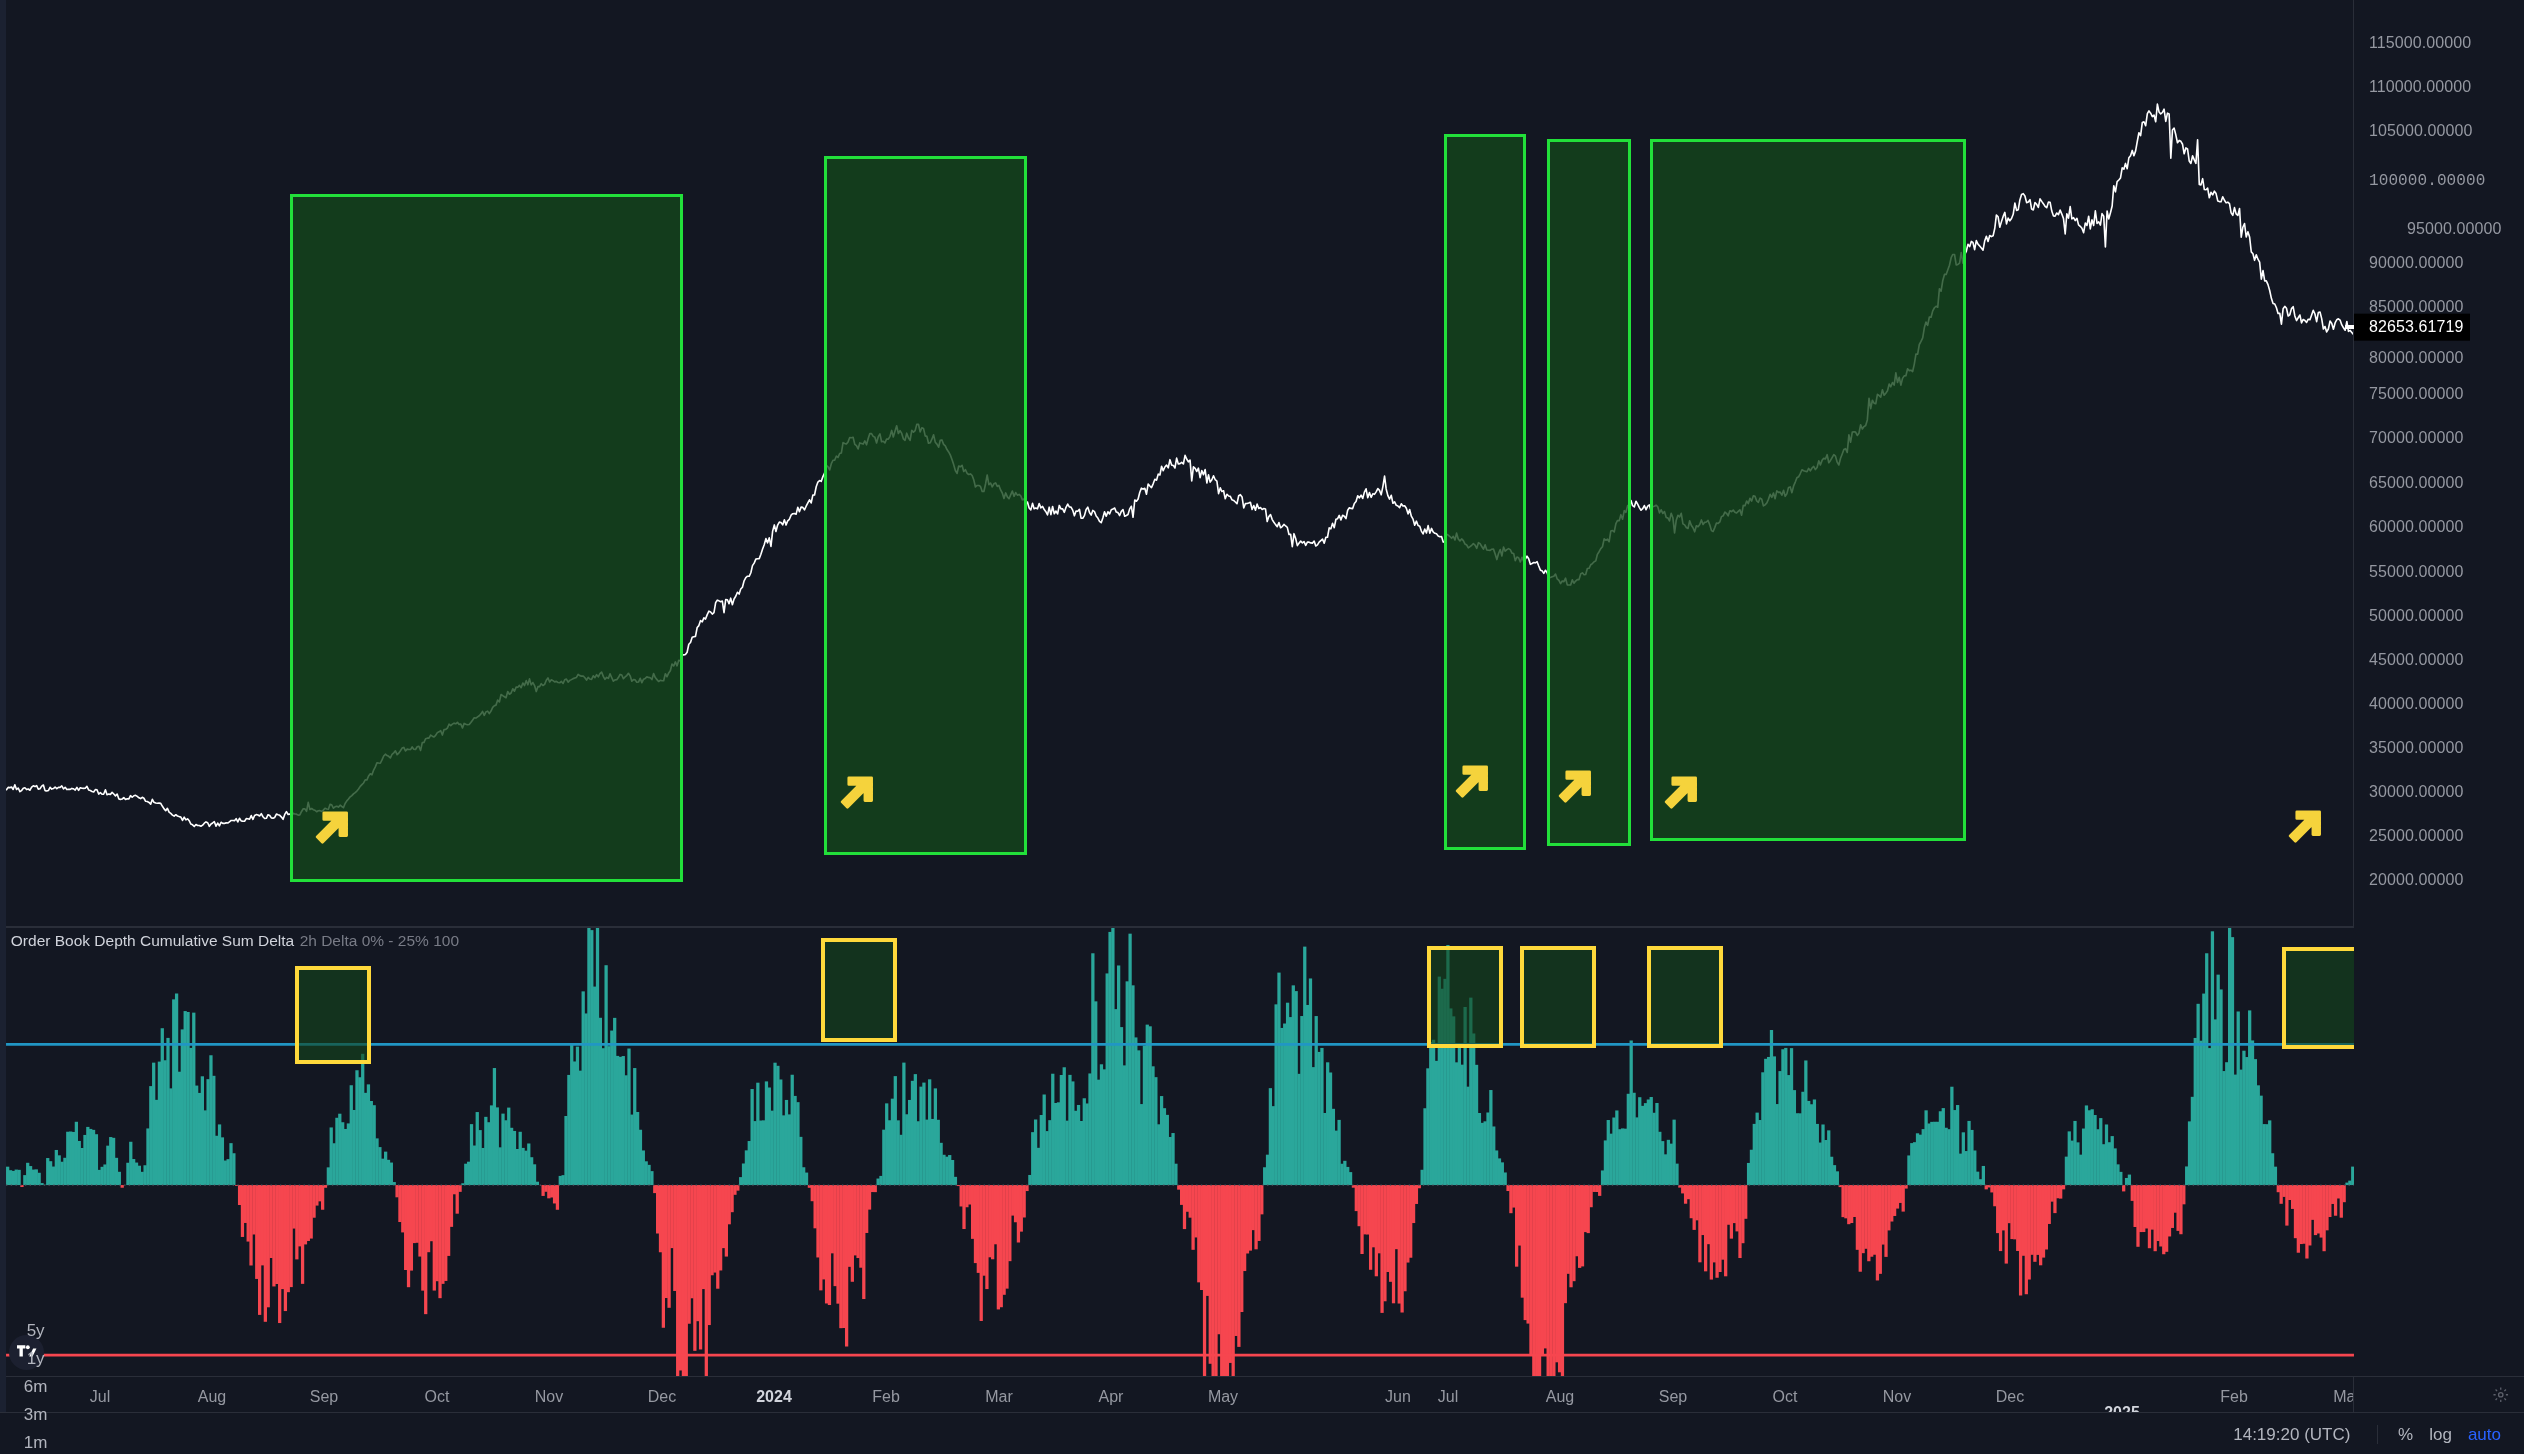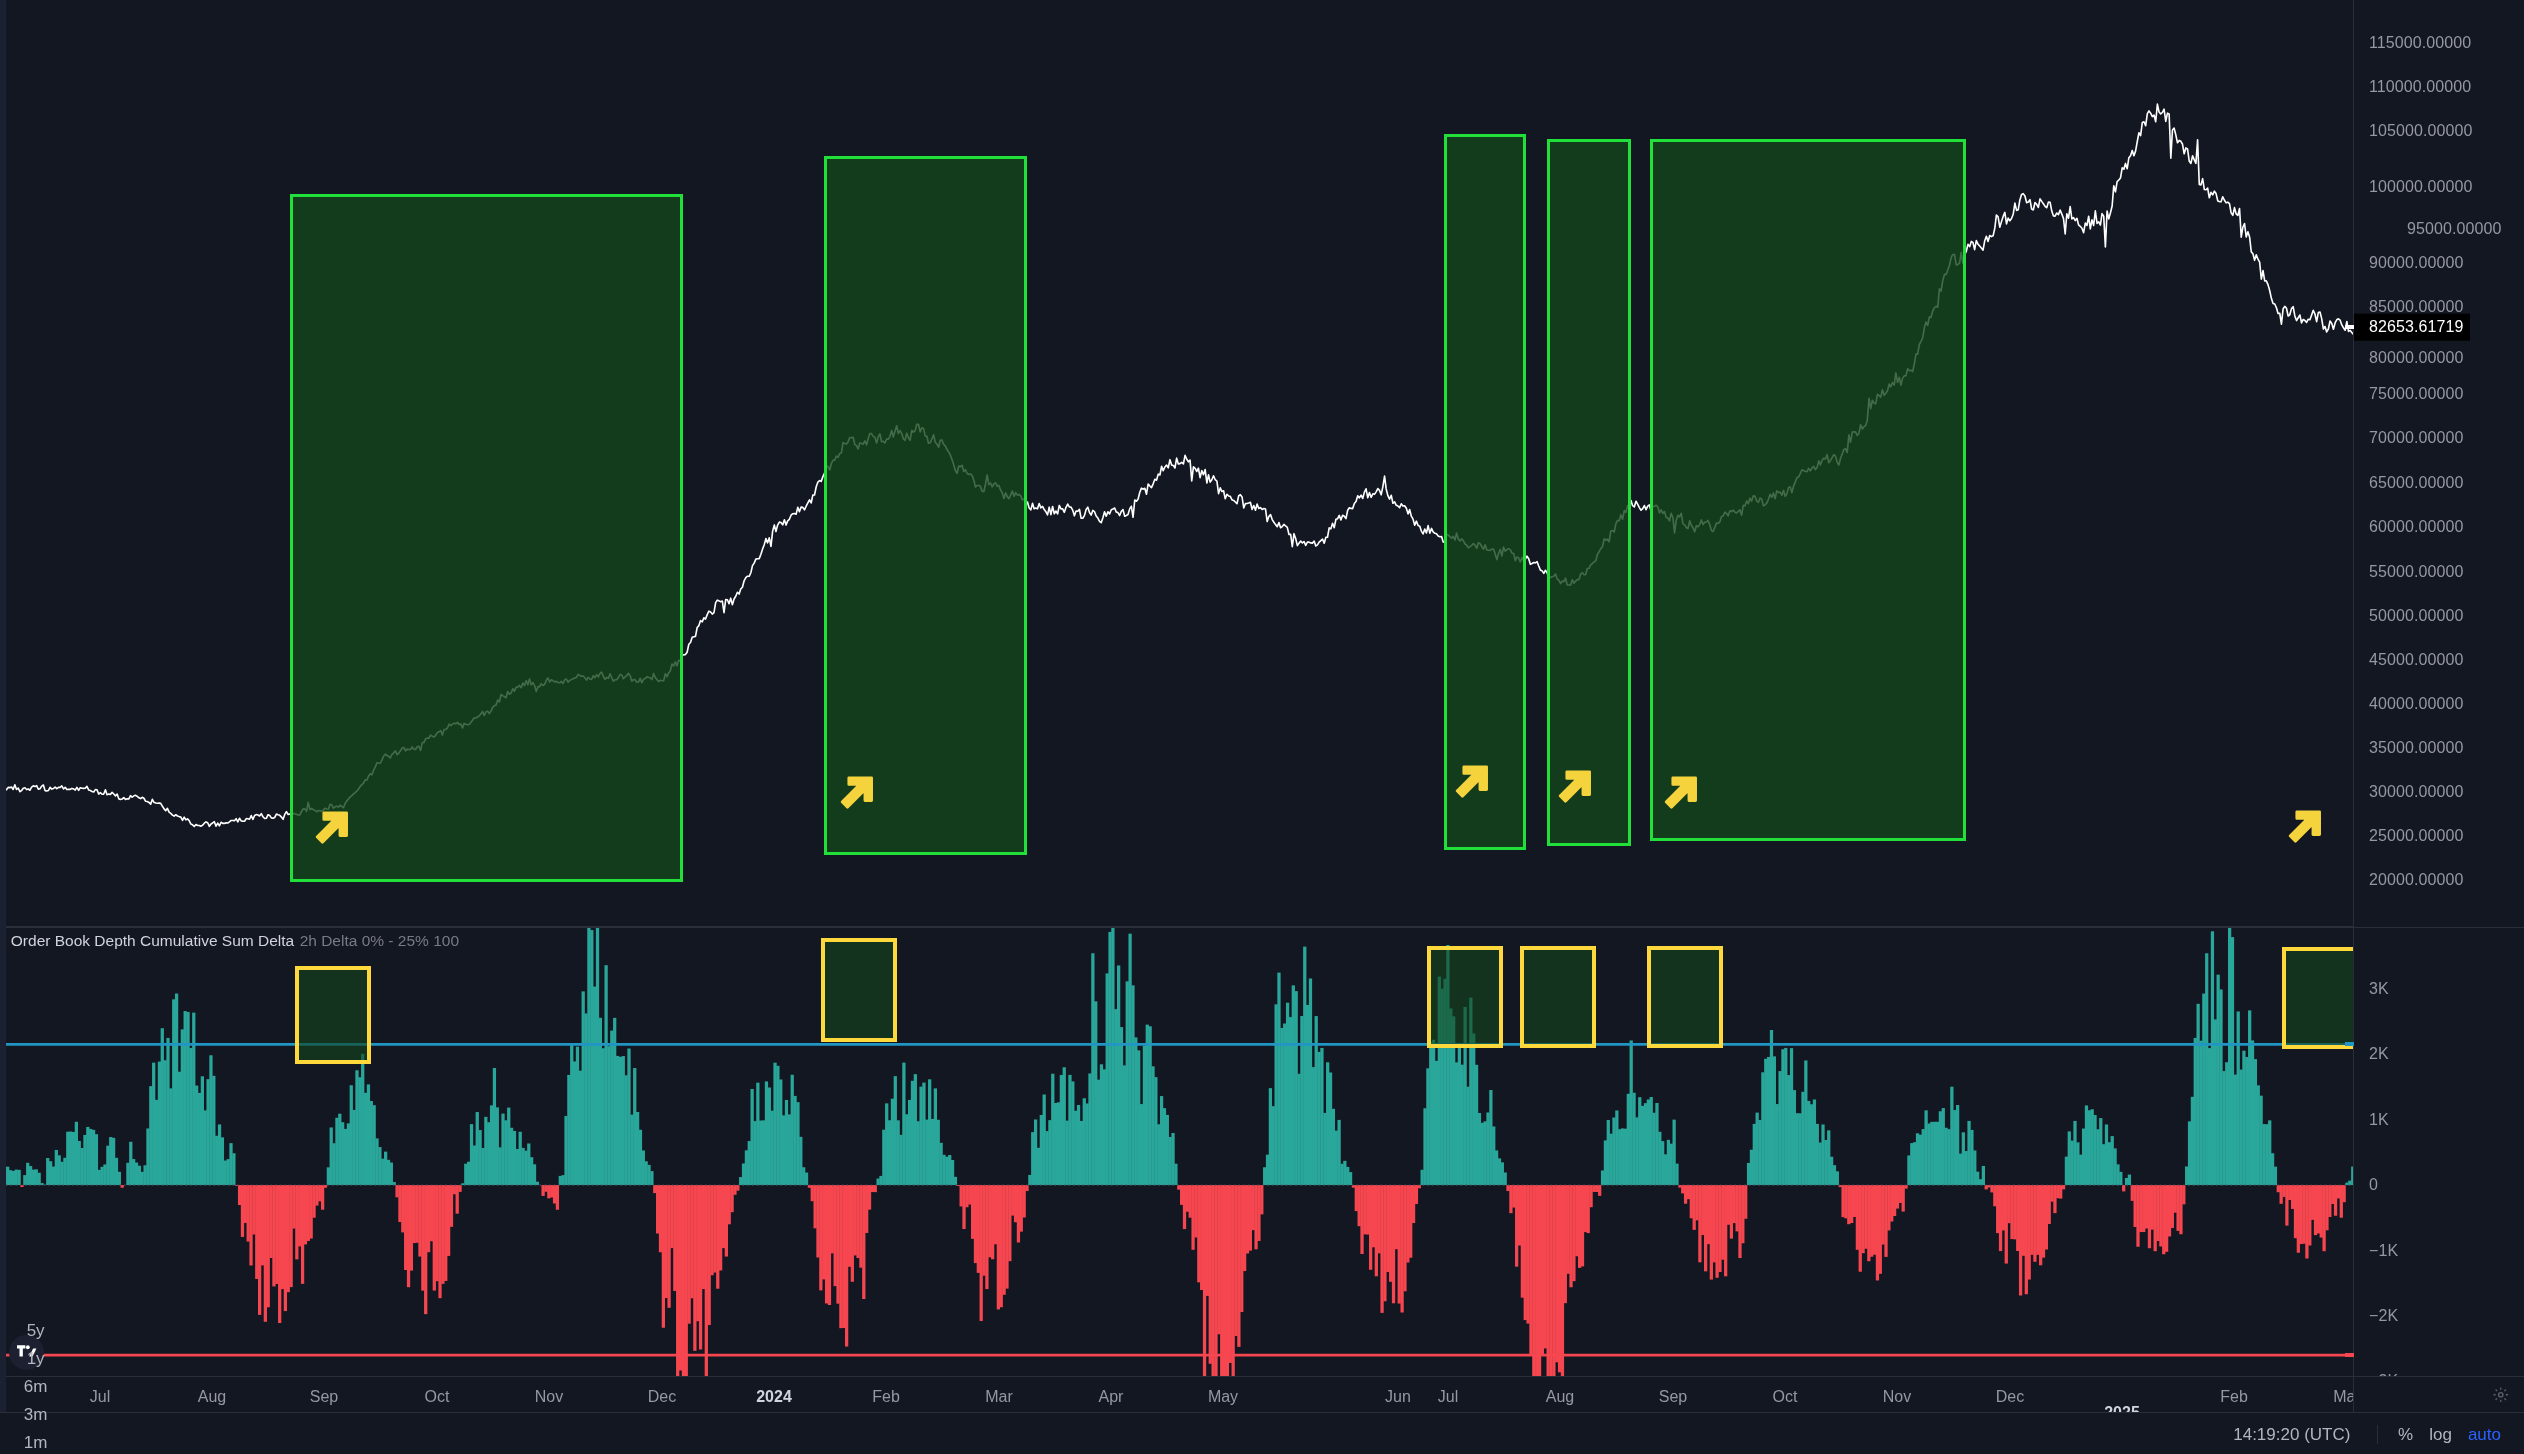--- a/index.html
+++ b/index.html
@@ -981,53 +981,41 @@
   </div>
 
   <div class="indi-title">
     <span class="nm">Order Book Depth Cumulative Sum Delta</span><span class="pr">2h Delta 0% - 25% 100</span>
   </div>
 
   <div class="scale" id="priceScale">
       <div class="tick" style="top: 43px;">115000.00000</div>
       <div class="tick" style="top: 87px;">110000.00000</div>
       <div class="tick" style="top: 131px;">105000.00000</div>
-      <div class="tick" style="top: 187px;">100000.00000</div>
+      <div class="tick" style="top: 181px; font-family: Liberation Mono, monospace;">100000.00000</div>
       <div class="tick" style="top: 229px; margin-left: 38px;">95000.00000</div>
       <div class="tick" style="top: 263px;">90000.00000</div>
       <div class="tick" style="top: 307px;">85000.00000</div>
       <div class="tick" style="top: 350px; margin-top: 8px;">80000.00000</div>
       <div class="tick" style="top: 394px;">75000.00000</div>
       <div class="tick" style="top: 438px;">70000.00000</div>
       <div class="tick" style="top: 483px;">65000.00000</div>
       <div class="tick" style="top: 527px;">60000.00000</div>
       <div class="tick" style="top: 572px;">55000.00000</div>
       <div class="tick" style="top: 616px;">50000.00000</div>
       <div class="tick" style="top: 660px;">45000.00000</div>
       <div class="tick" style="top: 704px;">40000.00000</div>
       <div class="tick" style="top: 748px;">35000.00000</div>
       <div class="tick" style="top: 792px;">30000.00000</div>
       <div class="tick" style="top: 836px;">25000.00000</div>
       <div class="tick" style="top: 880px;">20000.00000</div>
       <div class="price-tag" style="top: 327px;">82653.61719</div>
       <div class="scale-marker" style="background: rgb(255, 255, 255); top: 327px; left: -9.4px;"></div>
     </div>
 
-  <div class="scale" id="indiScale">
-      <div class="tick" style="top: 61px;">3K</div>
-      <div class="tick" style="top: 126px;">2K</div>
-      <div class="tick" style="top: 192px;">1K</div>
-      <div class="tick" style="top: 257px;">0</div>
-      <div class="tick" style="top: 323px;">−1K</div>
-      <div class="tick" style="top: 388px;">−2K</div>
-      <div class="tick" style="top: 453px;">−3K</div>
-      <div class="tick" style="top: 519px;">−4K</div>
-      <div class="scale-marker" style="background: rgb(33, 150, 196); top: 116px; left: -9.4px;"></div>
-      <div class="scale-marker" style="background: rgb(246, 70, 79); top: 427px; left: -9.4px;"></div>
-    </div>
 
   <div class="time-scale" id="timeScale">
       <span class="t" style="left: 94px;">Jul</span>
       <span class="t" style="left: 206px;">Aug</span>
       <span class="t" style="left: 318px;">Sep</span>
       <span class="t" style="left: 431px;">Oct</span>
       <span class="t" style="left: 543px;">Nov</span>
       <span class="t" style="left: 656px;">Dec</span>
       <span class="t bold" style="left: 768px;">2024</span>
       <span class="t" style="left: 880px;">Feb</span>

